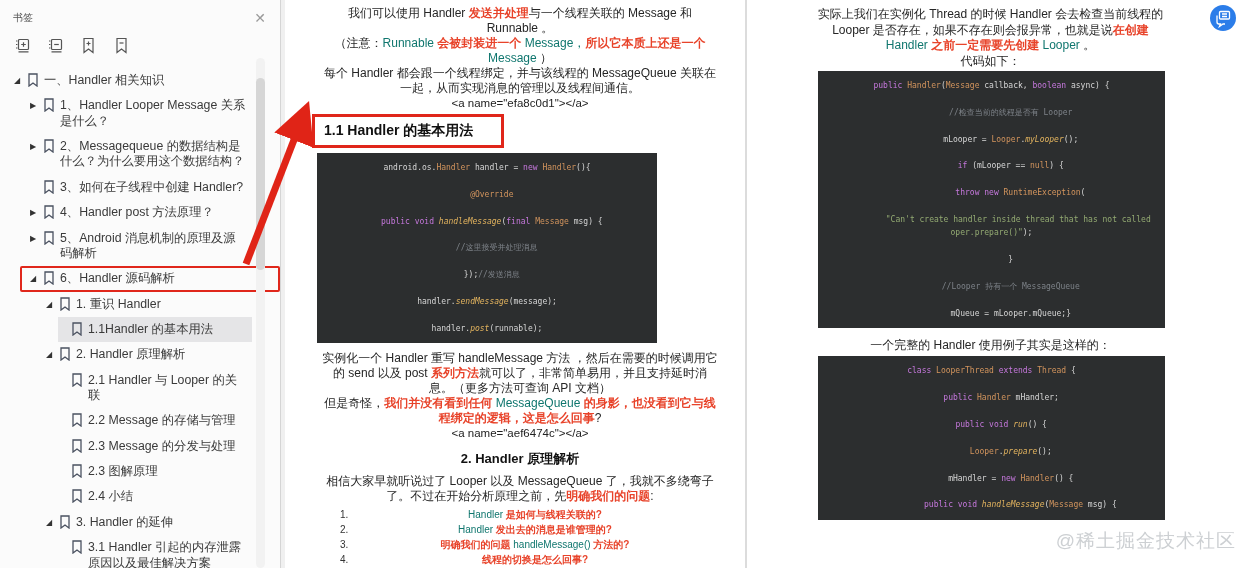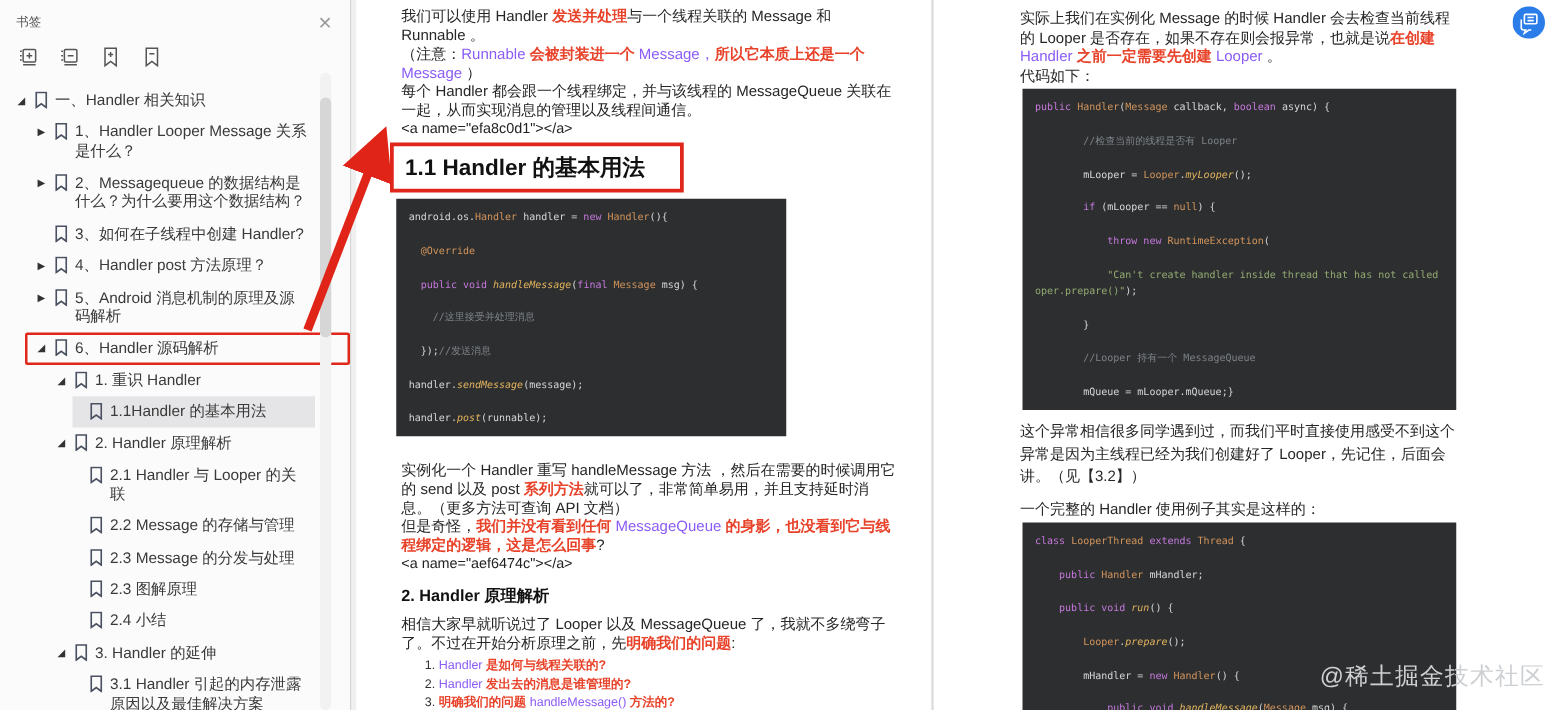--- a/index.html
+++ b/index.html
@@ -21,40 +21,40 @@
   .bmk { flex:none; width:12px; height:14px; margin:0 5px 0 1px; }
   .lbl { flex:1; }
   .ti.selected { background:#e5e5e7; margin-left:58px; padding-left:0; width:194px; }
   .ti.red-boxed { border:2px solid #e0271b; border-radius:2px; margin-left:20px; padding:3px 10px 3px 8px; width:auto; }
   .sb-track { position:absolute; right:15px; top:58px; bottom:0; width:9px; background:#f2f2f2; border-radius:5px; }
   .sb-thumb { position:absolute; right:15px; top:78px; width:9px; height:192px; background:#d6d6d6; border-radius:5px; cursor:pointer; }
 
   
   .gap { flex:none; width:4px; background:#f0f0f0; }
   .pgdiv { flex:none; width:2px; background:#dcdcdc; }
-  .page { background:#fff; overflow:hidden; position:relative; }
+  .page { background:#fff; overflow:hidden; position:relative;text-align:center; }
   .page1 { flex:none; width:460px; padding:6px 26px 0 36px; }
   .page2 { flex:1; padding:7px 75px 0 69px; }
   .para { font-size:12px; line-height:15px; color:#262626; margin:0; }
   .page2 .para { line-height:15.5px; }
   .para.spread { line-height:18px; margin-top:8px; }
   .seg-k { color:#262626; }
   .seg-r { color:#e8432a; font-weight:bold; }
-  .seg-o { color:#8b5cf6; }
+  .seg-o { color:#0f766e; }
   .anchor-line { font-size:11.5px; line-height:15px; color:#222; }
   .h-boxed { width:fit-content; border:3px solid #e0261a; padding:5px 28px 5px 9px; margin:3px 0 5px -9px; }
-  h4.sec { font-size:18px; font-weight:bold; color:#111; }
+  h4.sec { font-size:14px; font-weight:bold; color:#111; }
   h3.sec { font-size:13px; font-weight:bold; color:#111; margin:9px 0 6px 0; }
   ol.qlist { margin:3px 0 0 30px; }
   ol.qlist li { font-size:10px; line-height:15px; color:#333; }
 
   
   .code { background:#2c2e2f; padding:8px 10px; font-family:"DejaVu Sans Mono", monospace; font-size:8px; }
   .code .cl { white-space:pre; overflow:hidden; line-height:13.4px; min-height:13.4px; }
-  .code1 { width:312px; margin:1px 0 20px -4px; }
+  .code1 { width:340px; margin:1px 0 8px -4px; }
   .code2 { width:347px; margin:2px 0 6px 2px; }
   .code3 { width:347px; margin:2px 0 0 2px; }
   .tok-kw { color:#c678dd; } .tok-cls { color:#d2945d; } .tok-fn { color:#e2b35e;font-style:italic; }
   .tok-ann { color:#d2945d; } .tok-cm { color:#7d8288; } .tok-str { color:#93aa72; } .tok-pl { color:#d6d6d6; }
 
   
   .anno-arrow { position:absolute; left:228px; top:92px; pointer-events:none; z-index:30; }
   .wm { position:absolute; right:4px; bottom:14px; font-size:19px; letter-spacing:1px; color:#cdd0d3; pointer-events:none; }
   .float-btn { position:absolute; left:1210px; top:5px; width:26px; height:26px; cursor:pointer; z-index:40; }
 </style>
@@ -298,21 +298,21 @@
       <li><span class="seg-o">Handler </span><span class="seg-r">发出去的消息是谁管理的?</span></li>
       <li><span class="seg-r">明确我们的问题 </span><span class="seg-o">handleMessage() </span><span class="seg-r">方法的?</span></li>
       <li><span class="seg-r">线程的切换是怎么回事?</span></li>
     </ol>
 
   </main>
 
   <div class="pgdiv"></div>
 
   <main class="page page2">
-    <p class="para"><span class="seg-k">实际上我们在实例化 Message 的时候 Handler 会去检查当前线程的 Looper 是否存在，如果不存在则会报异常，也就是说</span><span class="seg-r">在创建 </span><span class="seg-o">Handler </span><span class="seg-r">之前一定需要先创建 </span><span class="seg-o">Looper </span><span class="seg-k">。</span></p>
+    <p class="para"><span class="seg-k">实际上我们在实例化 Thread 的时候 Handler 会去检查当前线程的 Looper 是否存在，如果不存在则会报异常，也就是说</span><span class="seg-r">在创建 </span><span class="seg-o">Handler </span><span class="seg-r">之前一定需要先创建 </span><span class="seg-o">Looper </span><span class="seg-k">。</span></p>
     <p class="para"><span class="seg-k">代码如下：</span></p>
     <div class="code code2">
         <div class="cl"><span class="tok-kw">public </span><span class="tok-cls">Handler</span><span class="tok-pl">(</span><span class="tok-cls">Message</span><span class="tok-pl"> callback, </span><span class="tok-kw">boolean</span><span class="tok-pl"> async) {</span></div>
         <div class="cl">&nbsp;</div>
         <div class="cl"><span class="tok-pl">        </span><span class="tok-cm">//检查当前的线程是否有 Looper</span></div>
         <div class="cl">&nbsp;</div>
         <div class="cl"><span class="tok-pl">        mLooper = </span><span class="tok-cls">Looper</span><span class="tok-pl">.</span><span class="tok-fn">myLooper</span><span class="tok-pl">();</span></div>
         <div class="cl">&nbsp;</div>
         <div class="cl"><span class="tok-pl">        </span><span class="tok-kw">if</span><span class="tok-pl"> (mLooper == </span><span class="tok-cls">null</span><span class="tok-pl">) {</span></div>
         <div class="cl">&nbsp;</div>
@@ -320,21 +320,20 @@
         <div class="cl">&nbsp;</div>
         <div class="cl"><span class="tok-pl">            </span><span class="tok-str">"Can't create handler inside thread that has not called Lo</span></div>
         <div class="cl"><span class="tok-str">oper.prepare()"</span><span class="tok-pl">);</span></div>
         <div class="cl">&nbsp;</div>
         <div class="cl"><span class="tok-pl">        }</span></div>
         <div class="cl">&nbsp;</div>
         <div class="cl"><span class="tok-pl">        </span><span class="tok-cm">//Looper 持有一个 MessageQueue</span></div>
         <div class="cl">&nbsp;</div>
         <div class="cl"><span class="tok-pl">        mQueue = mLooper.mQueue;}</span></div>
       </div>
-    <p class="para spread"><span class="seg-k">这个异常相信很多同学遇到过，而我们平时直接使用感受不到这个异常是因为主线程已经为我们创建好了 Looper，先记住，后面会讲。（见【3.2】）</span></p>
     <p class="para spread"><span class="seg-k">一个完整的 Handler 使用例子其实是这样的：</span></p>
     <div class="code code3">
         <div class="cl"><span class="tok-kw">class </span><span class="tok-cls">LooperThread</span><span class="tok-pl"> </span><span class="tok-kw">extends</span><span class="tok-pl"> </span><span class="tok-cls">Thread</span><span class="tok-pl"> {</span></div>
         <div class="cl">&nbsp;</div>
         <div class="cl"><span class="tok-pl">    </span><span class="tok-kw">public </span><span class="tok-cls">Handler</span><span class="tok-pl"> mHandler;</span></div>
         <div class="cl">&nbsp;</div>
         <div class="cl"><span class="tok-pl">    </span><span class="tok-kw">public void </span><span class="tok-fn">run</span><span class="tok-pl">() {</span></div>
         <div class="cl">&nbsp;</div>
         <div class="cl"><span class="tok-pl">        </span><span class="tok-cls">Looper</span><span class="tok-pl">.</span><span class="tok-fn">prepare</span><span class="tok-pl">();</span></div>
         <div class="cl">&nbsp;</div>

